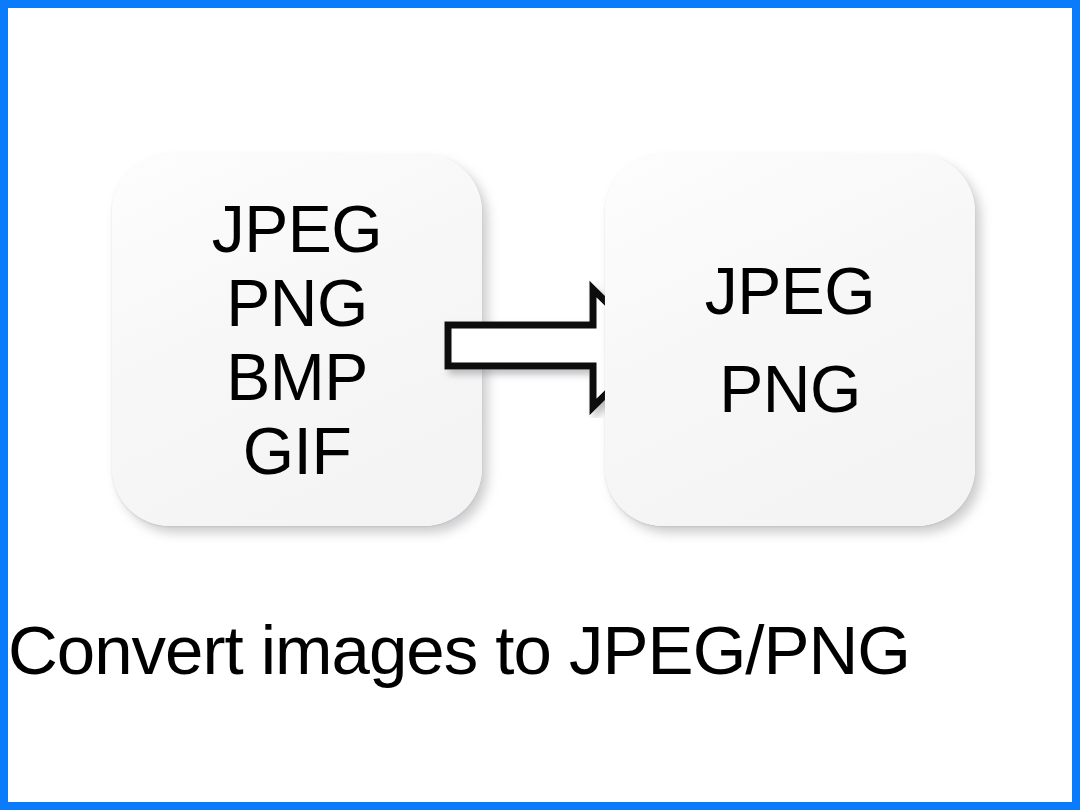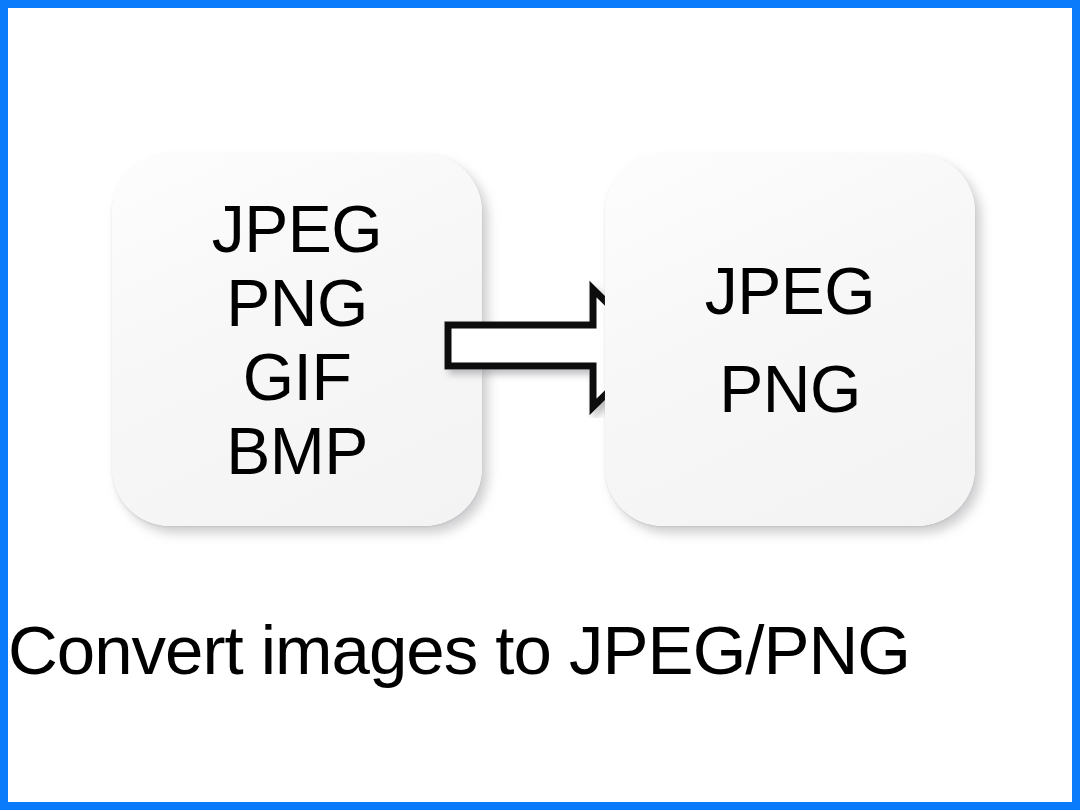--- a/index.html
+++ b/index.html
@@ -101,22 +101,22 @@
 </style>
 </head>
 <body>
 
 <div id="frame">
   <div id="canvas">
 
     <div class="card" id="card-source">
       <div class="card-line">JPEG</div>
       <div class="card-line">PNG</div>
+      <div class="card-line">BMP</div>
       <div class="card-line">GIF</div>
-      <div class="card-line">BMP</div>
     </div>
 
     <div id="arrow">
       <svg width="226" height="140" viewBox="0 0 226 140" xmlns="http://www.w3.org/2000/svg" aria-hidden="true">
         <defs>
           <filter id="arrowShadow" x="-30%" y="-30%" width="170%" height="170%">
             <feDropShadow dx="4" dy="5" stdDeviation="3.5" flood-color="#8a8a90" flood-opacity="0.55"></feDropShadow>
           </filter>
         </defs>
         <polygon points="10,47 155,47 155,11 215,70 155,129 155,88 10,88" fill="#ffffff" stroke="#0b0b0b" stroke-width="7" stroke-linejoin="miter" filter="url(#arrowShadow)"></polygon>

